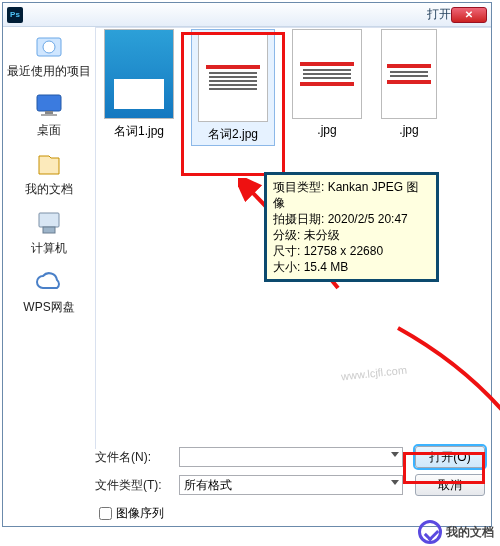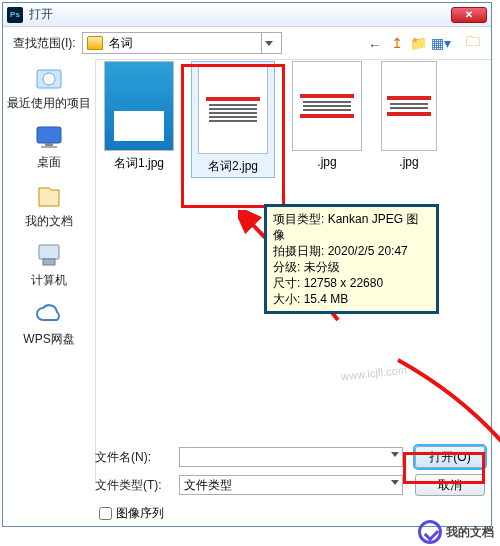--- a/index.html
+++ b/index.html
@@ -1,18 +1,18 @@
 <!DOCTYPE html>
 <html><head>
 <meta charset="utf-8">
 <style>
   * { box-sizing: border-box; margin: 0; padding: 0; font-family: "Microsoft YaHei", Tahoma, sans-serif; font-size: 12px; }
   body { background: #fff; width: 500px; height: 546px; position: relative; overflow: hidden; }
   .window { width: 490px; height: 525px; border: 1px solid #6b8aab; margin: 2px; background: #fff; position: relative; }
-  .titlebar { height: 24px; background: linear-gradient(#fdfeff,#e6eef9); border-bottom: 1px solid #c9d7e8; display: flex; align-items: center; padding: 0 4px; }
+  .titlebar { height: 24px; background: linear-gradient(#fdfeff,#e6eef9); border-bottom: 1px solid #c9d7e8; display: flex; align-items: center; padding: 0 4px; text-align: right; }
   .titlebar .ps { width: 16px; height: 16px; background: #001d36; color: #4fc3f7; display: flex; align-items: center; justify-content: center; font-size: 8px; font-weight: bold; border-radius: 2px; margin-right: 6px; }
   .titlebar .title { flex: 1; color: #26435f; }
   .closebtn { width: 36px; height: 16px; background: linear-gradient(#e67,#c22); border: 1px solid #912; border-radius: 3px; color: #fff; display: flex; align-items: center; justify-content: center; font-size: 10px; font-weight: bold; }
   .toolbar { height: 32px; display: flex; align-items: center; padding: 4px 10px; gap: 6px; }
   .toolbar label { color: #222; }
   .folder-drop { width: 200px; height: 22px; border: 1px solid #abadb3; background: #fff; display: flex; align-items: center; padding: 0 4px; gap: 6px; }
   .foldericon { width: 16px; height: 14px; background: linear-gradient(#fceabb,#f8b500); border-radius: 2px 2px 0 0; border: 1px solid #c68f00; }
   .droparrow { width: 16px; height: 20px; border-left: 1px solid #abadb3; display: flex; align-items: center; justify-content: center; margin-left: auto; }
   .droparrow::after { content: ""; border: 4px solid transparent; border-top: 5px solid #555; margin-top: 4px; }
   .tbicons { display: flex; gap: 6px; margin-left: auto; align-items: center; }
@@ -51,35 +51,20 @@
 </head>
 <body>
 
 <div class="window">
   <div class="titlebar">
     <div class="ps">Ps</div>
     <div class="title">打开</div>
     <div class="closebtn">✕</div>
   </div>
 
-  <div class="toolbar">
-    <label>查找范围(I):</label>
-    <div class="folder-drop">
-      <span class="foldericon"></span>
-      <span>名词</span>
-      <span class="droparrow"></span>
-    </div>
-    <div class="tbicons">
-      <span style="color:#1a5a1a">←</span>
-      <span style="color:#e07000">↥</span>
-      <span style="color:#c68f00">📁</span>
-      <span style="color:#2a72c8">▦▾</span>
-      <span style="color:#c68f00;margin-left:10px">🗀</span>
-    </div>
-  </div>
 
   <div class="body">
     <div class="sidebar">
       <div class="sbitem">
         <div class="sbicon">
             <svg width="32" height="28">
               <rect x="4" y="6" width="24" height="18" rx="2" fill="#cfe6ff" stroke="#6aa7e6"></rect>
               <circle cx="16" cy="15" r="6" fill="#fff" stroke="#6aa7e6"></circle>
             </svg>
           </div>
@@ -191,21 +176,21 @@
     <div class="row">
       <label>文件名(N):</label>
       <div class="combo"></div>
       <div class="btn primary">
           <span>打开(O)</span>
         </div>
     </div>
     <div class="row">
       <label>文件类型(T):</label>
       <div class="combo">
-          <span>文件类型</span>
+          <span>所有格式</span>
         </div>
       <div class="btn">
           <span>取消</span>
         </div>
     </div>
   </div>
   <div class="primarysel"></div>
 
   <div class="checkbox-row">
     <input type="checkbox" style="">

